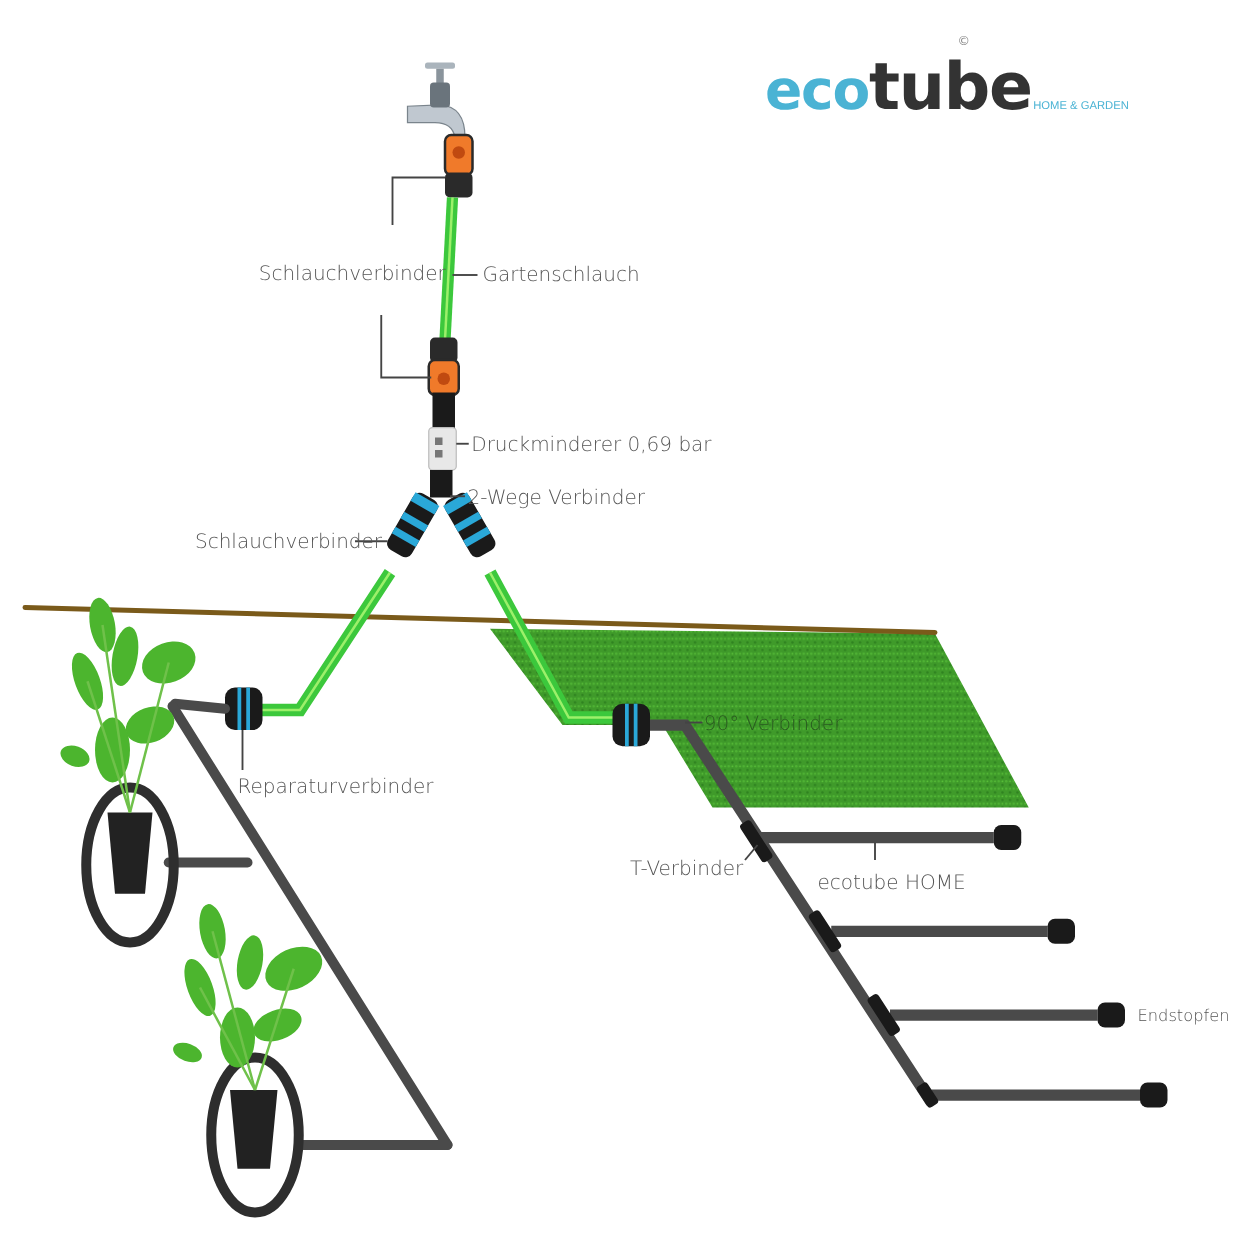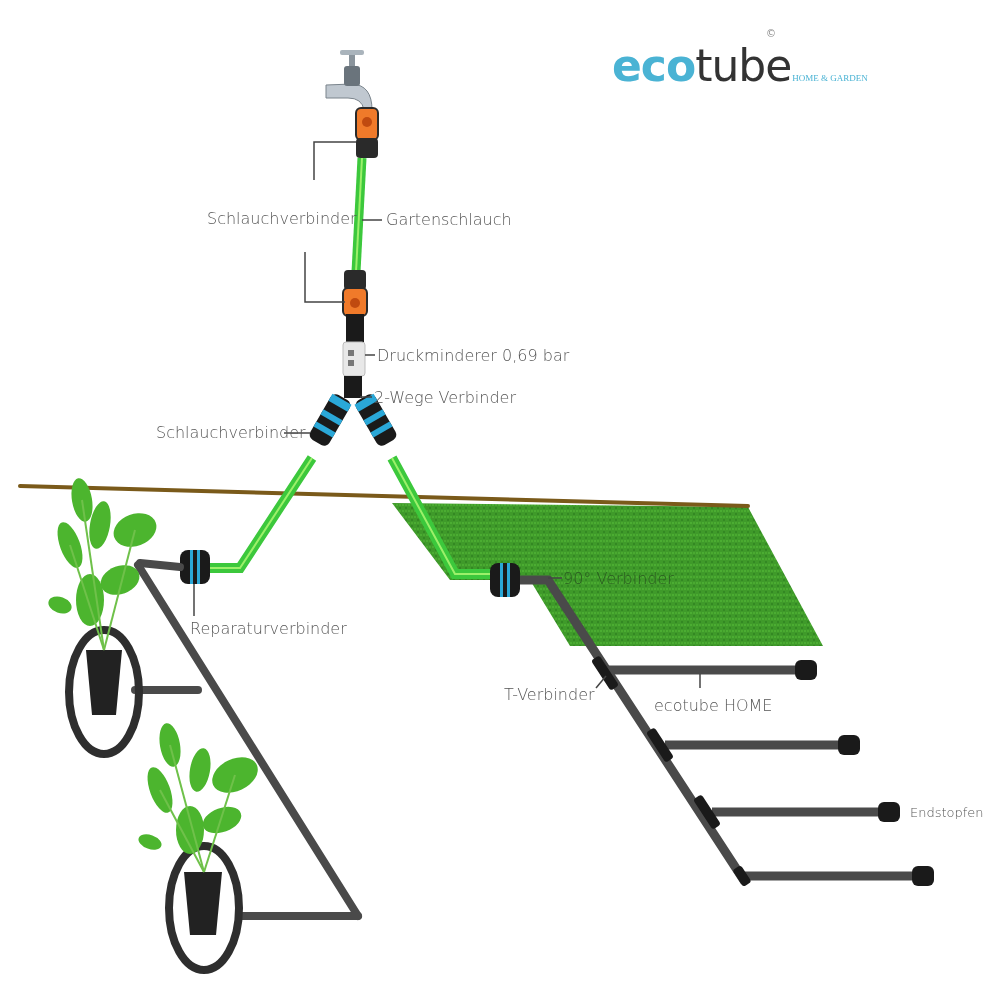--- a/index.html
+++ b/index.html
@@ -2,22 +2,22 @@
 <html><head>
 <meta charset="utf-8">
 <style>
   html, body { margin: 0; padding: 0; background: #ffffff; }
   body { width: 1000px; height: 1000px; position: relative; overflow: hidden; font-family: "DejaVu Sans", sans-serif; }
   #diagram { position: absolute; left: 0; top: 0; }
   .lbl { font-family: "DejaVu Sans", sans-serif; fill: #555555; font-size: 16px; font-weight: 300; }
   .lbl-small { font-size: 13px; }
   .logo { position: absolute; left: 612px; top: 40px; white-space: nowrap; }
   .logo .eco { color: #4ab3d4; font-size: 44px; font-family: "DejaVu Sans", sans-serif; font-weight: 700; letter-spacing: -1px; }
-  .logo .tube { color: #333333; font-size: 44px; font-family: "DejaVu Sans", sans-serif; font-weight: 400; letter-spacing: -1px; }
-  .logo .sub { color: #4ab3d4; font-size: 9px; font-family: Liberation Serif, serif; margin-left: 1px; }
+  .logo .tube { color: #333333; font-size: 52px; font-family: "DejaVu Sans", sans-serif; font-weight: 700; letter-spacing: -1px; }
+  .logo .sub { color: #4ab3d4; font-size: 9px; font-family: Liberation Sans, sans-serif; margin-left: 1px; }
   .logo .copy { position: absolute; left: 154px; top: -12px; font-size: 10px; color: #888; }
 </style>
 </head>
 <body>
 
 <div class="logo">
   <span class="eco">eco</span><span class="tube">tube</span><span class="sub">HOME &amp; GARDEN</span>
   <span class="copy">©</span>
 </div>
 

